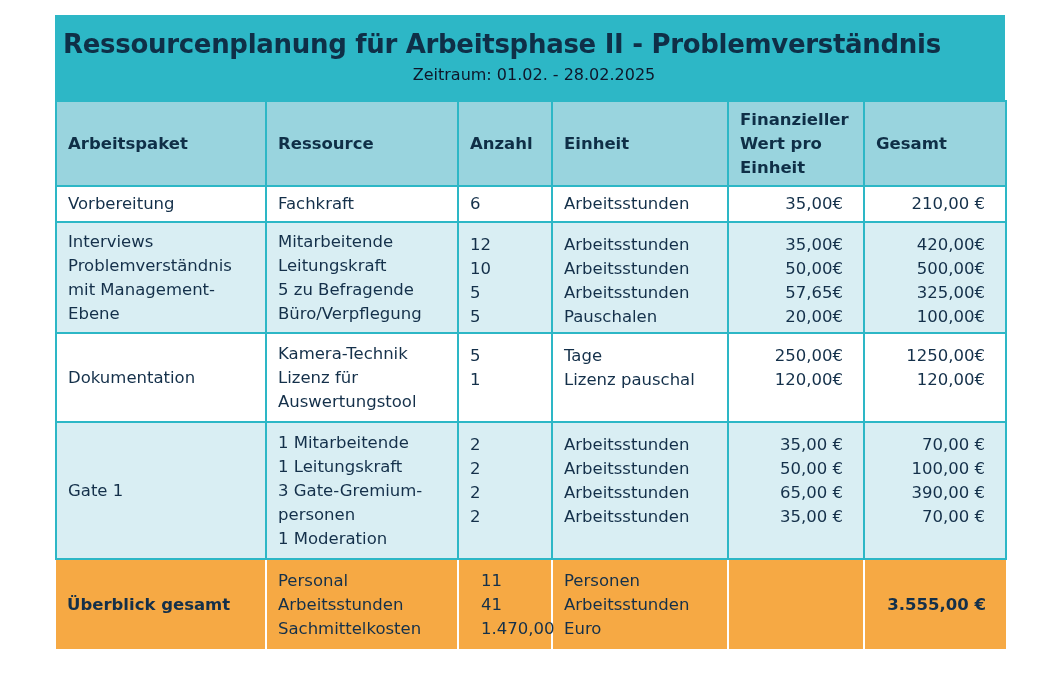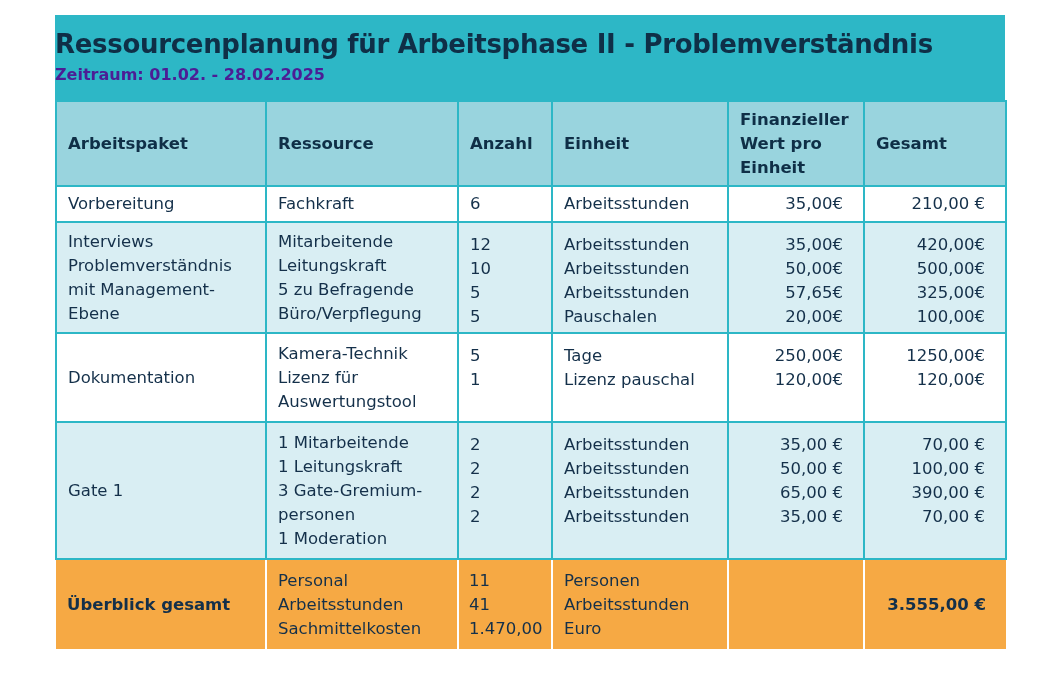--- a/index.html
+++ b/index.html
@@ -1,20 +1,20 @@
 <!DOCTYPE html>
 <html><head>
 <meta charset="utf-8">
 <style>
   html, body { margin: 0; padding: 0; background: #ffffff; }
   body { width: 1042px; height: 696px; position: relative; font-family: "DejaVu Sans", sans-serif; color: #14304a; }
   .wrap { position: absolute; left: 55px; top: 15px; width: 950px; }
-  .title-band { background: #2db7c6; height: 85px; box-sizing: border-box; padding: 12px 0 0 0; }
+  .title-band { background: #2db7c6; height: 85px; box-sizing: border-box; padding: 12px 0 0 8px; }
   .title { font-size: 26px; font-weight: bold; color: #0f2f47; letter-spacing: -0.3px; line-height: 34px; white-space: nowrap; }
-  .subtitle { font-size: 16px; font-weight: bold; color: #4c1d95; line-height: 24px; margin-top: 2px; }
+  .subtitle { font-size: 16px; font-weight: normal; color: #0f172a; line-height: 24px; margin-top: 2px; text-align: center; }
   table { border-collapse: collapse; width: 950px; table-layout: fixed; }
   td, th { border: 2px solid #2db7c6; vertical-align: middle; font-size: 16.5px; line-height: 24px; padding: 0 11px; text-align: left; }
   th { background: #99d4de; font-weight: bold; color: #0f2f47; height: 83px; }
   tr.row-white td { background: #ffffff; }
   tr.row-light td { background: #d9eef3; }
   tr.summary td { background: #f6a944; border-color: #ffffff; border-top: 2px solid #2db7c6; }
   tr.summary td:first-child { border-left: none; }
   tr.summary td:last-child { border-right: none; }
   .num { text-align: right; padding-right: 20px; }
   .line { display: block; white-space: nowrap; }
@@ -179,21 +179,21 @@
         </td>
       </tr>
 
       <tr class="summary" style="height:91px">
         <td class="bold">Überblick gesamt</td>
         <td>
           <span class="line">Personal</span>
           <span class="line">Arbeitsstunden</span>
           <span class="line">Sachmittelkosten</span>
         </td>
-        <td style="padding-left:10px">
+        <td style="padding-left:22px">
           <span class="line">11</span>
           <span class="line">41</span>
           <span class="line">1.470,00</span>
         </td>
         <td>
           <span class="line">Personen</span>
           <span class="line">Arbeitsstunden</span>
           <span class="line">Euro</span>
         </td>
         <td class="num"></td>

